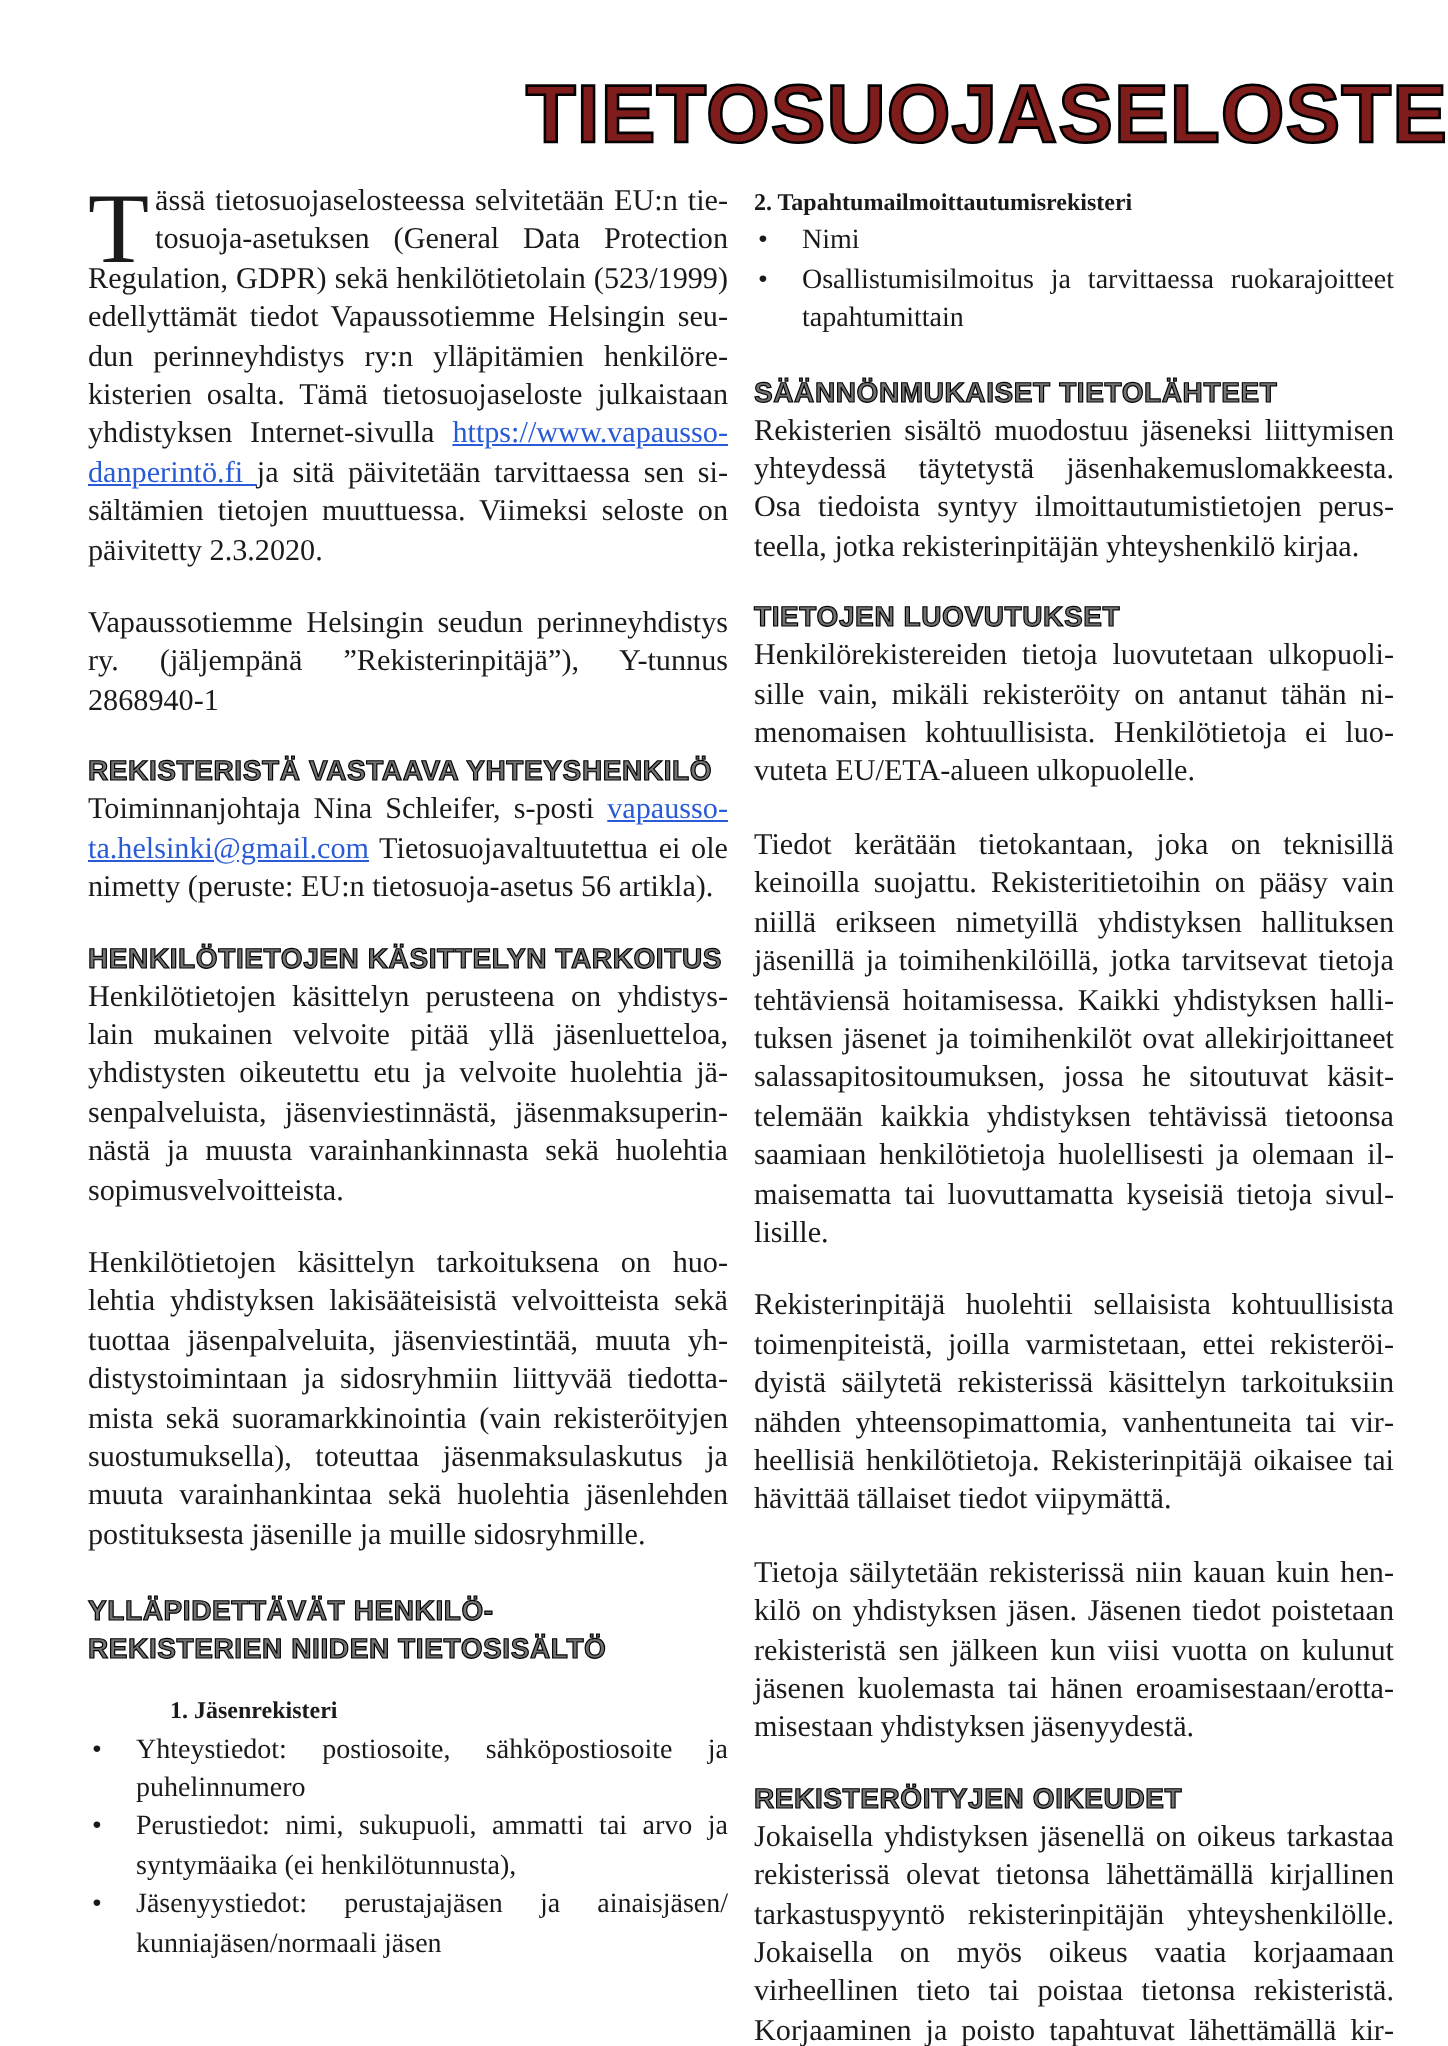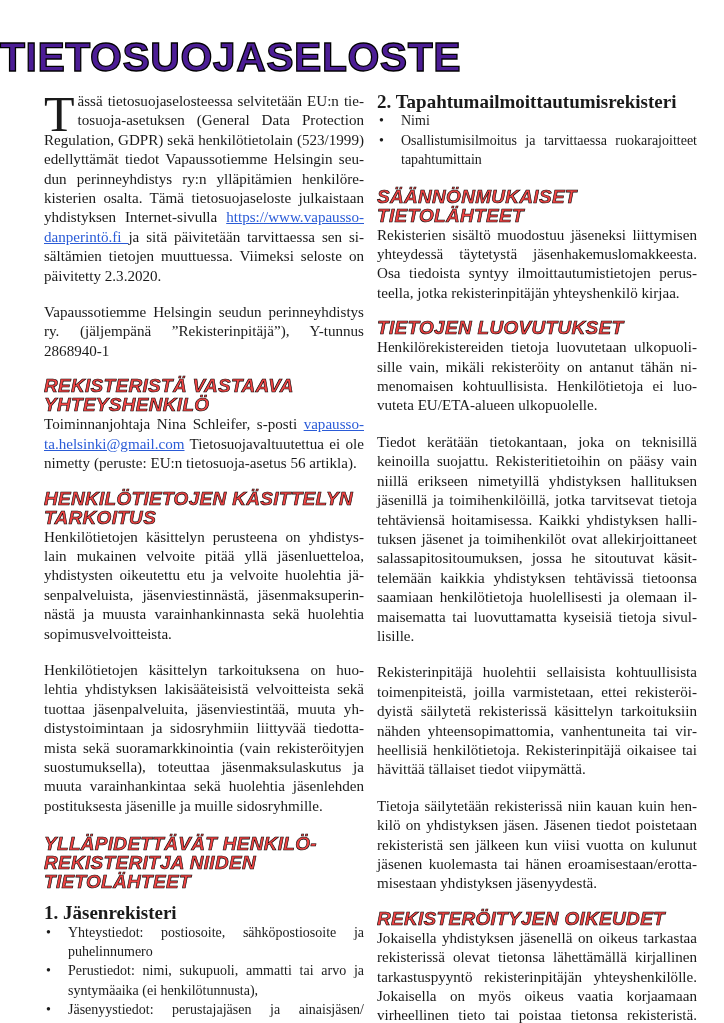--- a/index.html
+++ b/index.html
@@ -3,49 +3,49 @@
 <meta charset="utf-8">
 <style>
   html, body { margin: 0; padding: 0; background: #ffffff; }
   body {
     width: 724px; height: 1023px; position: relative; overflow: hidden;
     font-family: "Liberation Serif", "DejaVu Serif", serif;
     color: #1a1a1a;
   }
   .title {
     position: absolute; left: 0; top: 33px; width: 724px;
-    text-align: left;
+    text-align: right;
     font-family: "Liberation Sans", "DejaVu Sans", sans-serif;
     font-weight: 900; font-size: 41px; letter-spacing: 0.5px;
-    color: #4c1d95; margin: 0; line-height: 48px;
+    color: #7f1d1d; margin: 0; line-height: 48px;
     -webkit-text-stroke: 1.3px #000;
   }
   .col { position: absolute; top: 92px; width: 320px; }
   .col.left { left: 44px; }
   .col.right { left: 377px; }
   p {
     margin: 0; font-size: 15.1px; line-height: 19.4px;
     text-align: justify; hyphens: manual;
   }
   p + p { margin-top: 17px; }
   .dropcap {
     float: left; font-size: 50px; line-height: 38px;
     padding-top: 3px; margin-right: 3px; margin-bottom: -4px;
     font-family: "Liberation Serif", serif;
   }
   h2 {
     margin: 15px 0 1px 0;
     font-family: "Liberation Sans", "DejaVu Sans", sans-serif;
-    font-weight: 900; font-size: 19px; line-height: 19px;
-    letter-spacing: 0.3px; color: #ef4444; font-style: italic;
+    font-weight: 900; font-size: 14px; line-height: 19px;
+    letter-spacing: 0.3px; color: #737373;
     -webkit-text-stroke: 0.6px #000;
   }
   h2.loose { line-height: 23px; }
   a.link { color: #2a5bd7; text-decoration: underline; }
-  .subhead { font-weight: bold; font-size: 19px; line-height: 19.4px; margin: 14px 0 0 0; font-family: Liberation Serif, serif; }
+  .subhead { font-weight: bold; font-size: 12px; line-height: 19.4px; margin: 14px 0 0 0; font-family: Liberation Serif, serif; }
   .subhead.first { margin-top: 0; }
   ul { margin: 0; padding: 0; list-style: none; }
   li {
     position: relative; padding-left: 24px;
     font-size: 14px; line-height: 19.4px; text-align: justify;
   }
   li::before {
     content: "•"; position: absolute; left: 2px; top: 0;
   }
 </style>
@@ -59,23 +59,23 @@
 
   <p>Vapaussotiemme Helsingin seudun perinneyhdis­tys ry. (jäljempänä ”Rekisterinpitäjä”), Y-tunnus 2868940-1</p>
 
   <h2>REKISTERISTÄ VASTAAVA YHTEYSHENKILÖ</h2>
   <p><span>Toiminnanjohtaja Nina Schleifer, s-posti </span><a class="link">vapausso­ta.helsinki@gmail.com</a><span> Tietosuojavaltuutettua ei ole nimetty (peruste: EU:n tietosuoja-asetus 56 artikla).</span></p>
 
   <h2>HENKILÖTIETOJEN KÄSITTELYN TARKOITUS</h2>
   <p>Henkilötietojen käsittelyn perusteena on yhdistys­lain mukainen velvoite pitää yllä jäsenluetteloa, yhdistysten oikeutettu etu ja velvoite huolehtia jä­senpalveluista, jäsenviestinnästä, jäsenmaksuperin­nästä ja muusta varainhankinnasta sekä huolehtia sopimusvelvoitteista.</p>
   <p>Henkilötietojen käsittelyn tarkoituksena on huo­lehtia yhdistyksen lakisääteisistä velvoitteista sekä tuottaa jäsenpalveluita, jäsenviestintää, muuta yh­distystoimintaan ja sidosryhmiin liittyvää tiedotta­mista sekä suoramarkkinointia (vain rekisteröityjen suostumuksella), toteuttaa jäsenmaksulaskutus ja muuta varainhankintaa sekä huolehtia jäsenlehden postituksesta jäsenille ja muille sidosryhmille.</p>
 
-  <h2 style="margin-top:18px;"><span>YLLÄPIDETTÄVÄT HENKILÖ-</span><br><span>REKISTERITJA NIIDEN TIETOLÄHTEET</span></h2>
+  <h2 style="margin-top:18px;"><span>YLLÄPIDETTÄVÄT HENKILÖ-</span><br><span>REKISTERIEN NIIDEN TIETOSISÄLTÖ</span></h2>
 
-  <div class="subhead" style="margin-top:12px;">1. Jäsenrekisteri</div>
+  <div class="subhead" style="margin-top:12px;margin-left:41px;">1. Jäsenrekisteri</div>
   <ul>
     <li>Yhteystiedot: postiosoite, sähköpostiosoite ja puhelinnumero</li>
     <li>Perustiedot: nimi, sukupuoli, ammatti tai arvo ja syntymäaika (ei henkilötunnusta),</li>
     <li>Jäsenyystiedot: perustajajäsen ja ainaisjäsen/ kunniajäsen/normaali jäsen</li>
 
   </ul>
 </div>
 
 <div class="col right">
   <div class="subhead first">2. Tapahtumailmoittautumisrekisteri</div>

